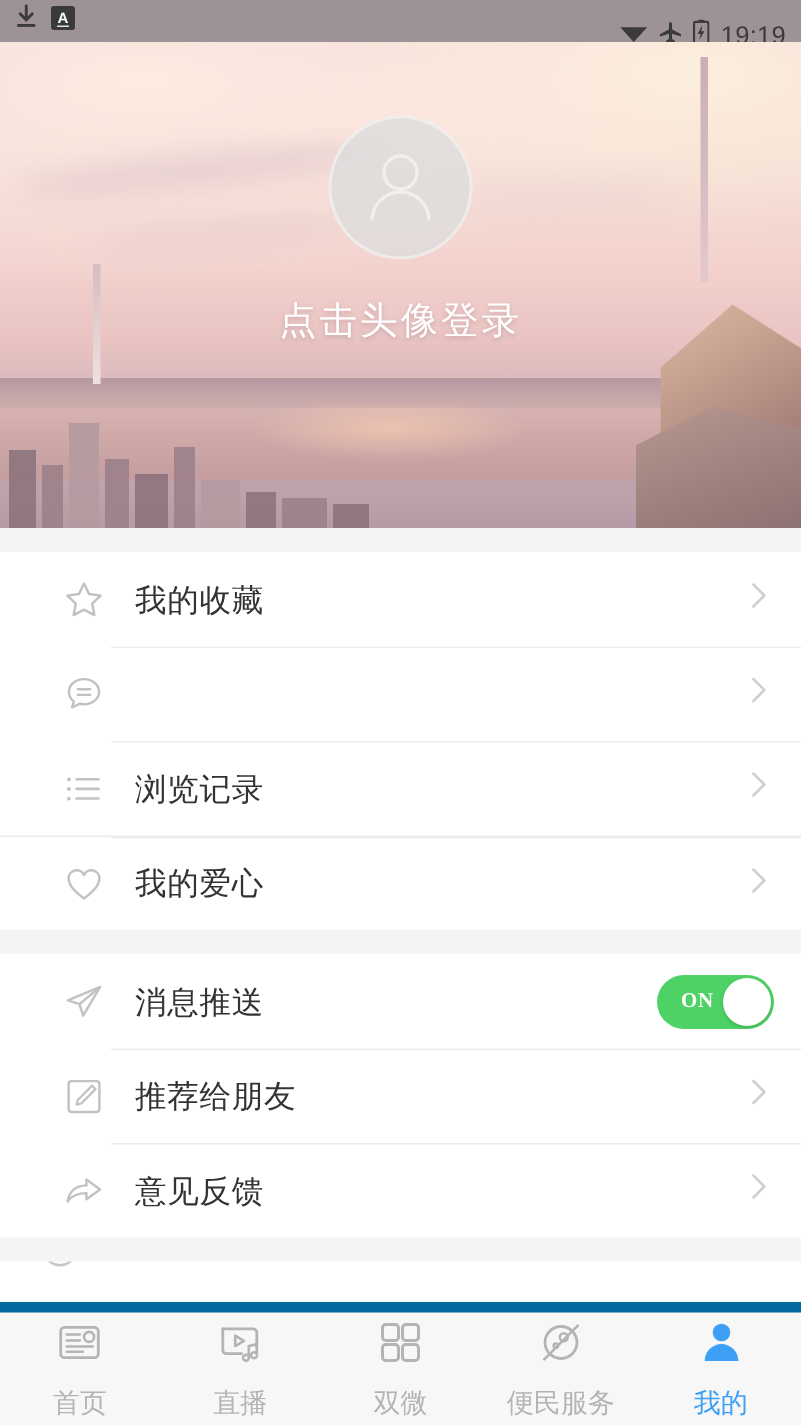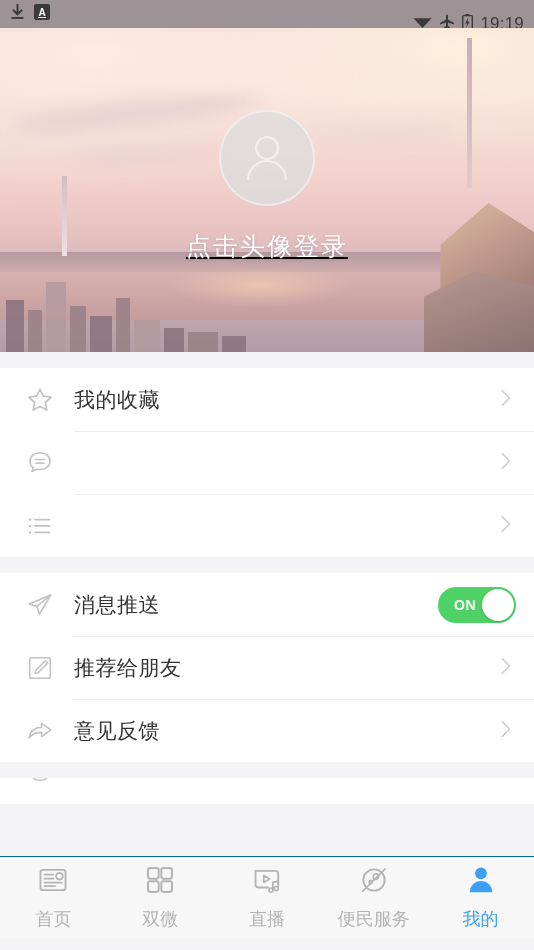--- a/index.html
+++ b/index.html
@@ -77,80 +77,80 @@
   .glass2 {
     position:absolute; right:0; top:232px; width:110px; height:92px;
     background:linear-gradient(160deg,#bb9b93,#8d7272);
     clip-path:polygon(0 40%, 46% 12%, 100% 28%, 100% 100%, 0 100%);
   }
   .cityL {
     position:absolute; left:0; top:248px; width:250px; height:76px;
   }
 
   .avatar-wrap {
-    position:absolute; left:0; right:0; top:82px;
-    display:flex; flex-direction:column; align-items:center;text-decoration:underline;
+    position:absolute; left:0; right:0; top:49px;
+    display:flex; flex-direction:column; align-items:center;
   }
   .avatar {
     width:96px; height:96px; border-radius:50%;
     background:rgba(221,221,221,.78);
     border:2px solid rgba(255,255,255,.45);
     display:flex; align-items:center; justify-content:center;
   }
   .login-text {
     margin-top:24px; color:#ffffff; font-size:25px; letter-spacing:2px;
     text-shadow:0 1px 3px rgba(150,110,120,.35);
   }
 
   
   .gap { height:16px; background:#f4f4f6; }
   .group { background:#ffffff; }
   .row {
     position:relative; display:flex; align-items:center;
-    height:63px; padding:0 18px 0 20px; background:#fff;
+    height:63px; padding:0 18px 0 36px; background:#fff;
   }
   .row + .row::before {
     content:""; position:absolute; left:74px; right:0; top:0;
     height:1px; background:#ececec;
   }
   .row-icon {
     width:40px; flex:0 0 40px; display:flex; align-items:center; justify-content:center;
     color:#bcbcbc;
   }
   .row-label {
     font-size:21px; color:#333333; letter-spacing:.5px; margin-left:14px;
   }
   .row-right { margin-left:auto; display:flex; align-items:center; }
   .chev { color:#cfcfcf; }
 
   .toggle {
     width:78px; height:36px; border-radius:18px; background:#4ed265;
-    position:relative; display:flex; align-items:center;
+    position:relative; display:flex; align-items:center;font-family:Liberation Serif, serif;
   }
   .toggle .on-text {
     color:#fff; font-size:14px; font-weight:bold; margin-left:16px; letter-spacing:.5px;
   }
   .toggle .knob {
     position:absolute; right:2px; top:2px; width:32px; height:32px;
     border-radius:50%; background:#fff; box-shadow:0 1px 3px rgba(0,0,0,.18);
   }
 
   
   .clip-row {
     height:26px; background:#fff; overflow:hidden; position:relative;
   }
   .clip-row .inner {
     position:absolute; left:0; right:0; top:-40px; height:63px;
     display:flex; align-items:center; padding:0 18px 0 20px;
   }
 
   
   .tabbar {
-    position:absolute; left:0; bottom:12px; width:100%; height:82px;
-    background:#f7f7f7; border-top:1px solid #0369a1;
+    position:absolute; left:0; bottom:0; width:100%; height:82px;
+    background:#f7f7f7; border-top:7px solid #0369a1;
     display:flex; align-items:center;
   }
   .tab {
     flex:1; display:flex; flex-direction:column; align-items:center; gap:7px;
     color:#b4b4b4;
   }
   .tab .tab-label { font-size:18px; }
   .tab.active { color:#3d9ff5; }
 </style>
 </head>
@@ -277,29 +277,45 @@
       <span class="row-icon">
         <svg width="28" height="28" viewBox="0 0 24 24">
           <circle cx="3.4" cy="6.5" r="1.1" fill="#c2c2c2"></circle>
             <rect x="7" y="5.7" width="14" height="1.5" rx=".7" fill="#c2c2c2"></rect>
           <circle cx="3.4" cy="12" r="1.1" fill="#c2c2c2"></circle>
             <rect x="7" y="11.2" width="14" height="1.5" rx=".7" fill="#c2c2c2"></rect>
           <circle cx="3.4" cy="17.5" r="1.1" fill="#c2c2c2"></circle>
             <rect x="7" y="16.7" width="14" height="1.5" rx=".7" fill="#c2c2c2"></rect>
         </svg>
       </span>
-      <span class="row-right">
-        <span class="chev">
-          <svg width="22" height="22" viewBox="0 0 24 24">
-              <path d="M9 4l8 8-8 8" fill="none" stroke="#cfcfcf" stroke-width="1.8" stroke-linecap="round" stroke-linejoin="round"></path>
-            </svg>
-        </span>
-      </span>
-    </div>
-
+      <span class="row-label">浏览记录</span>
+      <span class="row-right">
+        <span class="chev">
+          <svg width="22" height="22" viewBox="0 0 24 24">
+              <path d="M9 4l8 8-8 8" fill="none" stroke="#cfcfcf" stroke-width="1.8" stroke-linecap="round" stroke-linejoin="round"></path>
+            </svg>
+        </span>
+      </span>
+    </div>
+
+    <div class="row" style="border-top:1px solid #ececec;">
+      <span class="row-icon">
+        <svg width="28" height="28" viewBox="0 0 24 24">
+            <path d="M12 20.5S3.2 14.9 3.2 9.2A4.6 4.6 0 0 1 12 7.2a4.6 4.6 0 0 1 8.8 2c0 5.7-8.8 11.3-8.8 11.3z" fill="none" stroke="#c2c2c2" stroke-width="1.4" stroke-linejoin="round"></path>
+          </svg>
+      </span>
+      <span class="row-label">我的爱心</span>
+      <span class="row-right">
+        <span class="chev">
+          <svg width="22" height="22" viewBox="0 0 24 24">
+              <path d="M9 4l8 8-8 8" fill="none" stroke="#cfcfcf" stroke-width="1.8" stroke-linecap="round" stroke-linejoin="round"></path>
+            </svg>
+        </span>
+      </span>
+    </div>
   </div>
 
   <div class="gap"></div>
 
   <div class="group">
 
     <div class="row">
       <span class="row-icon">
         <svg width="28" height="28" viewBox="0 0 24 24">
             <path d="M21.2 3.4L2.8 11.1l6.6 2.1 2.1 6.6z" fill="none" stroke="#c2c2c2" stroke-width="1.4" stroke-linejoin="round"></path>
@@ -366,51 +382,51 @@
 
     <div class="tab">
       <span>
         <svg width="32" height="32" viewBox="0 0 24 24">
             <rect x="2.6" y="4.4" width="18.8" height="15.2" rx="2" fill="none" stroke="#b4b4b4" stroke-width="1.4"></rect>
             <circle cx="16.8" cy="9.2" r="2.5" fill="none" stroke="#b4b4b4" stroke-width="1.3"></circle>
             <path d="M5.6 8h6.6M5.6 11h6.6M5.6 14h13M5.6 16.6h8" stroke="#b4b4b4" stroke-width="1.3" stroke-linecap="round"></path>
           </svg>
       </span>
       <span class="tab-label">首页</span>
-    </div>
-
-    <div class="tab">
-      <span>
-        <svg width="32" height="32" viewBox="0 0 24 24">
-            <rect x="3" y="3" width="8" height="8" rx="1.6" fill="none" stroke="#b4b4b4" stroke-width="1.5"></rect>
-            <rect x="13" y="3" width="8" height="8" rx="1.6" fill="none" stroke="#b4b4b4" stroke-width="1.5"></rect>
-            <rect x="3" y="13" width="8" height="8" rx="1.6" fill="none" stroke="#b4b4b4" stroke-width="1.5"></rect>
-            <rect x="13" y="13" width="8" height="8" rx="1.6" fill="none" stroke="#b4b4b4" stroke-width="1.5"></rect>
-          </svg>
-      </span>
-      <span class="tab-label">双微</span>
     </div>
 
     <div class="tab">
       <span>
         <svg width="32" height="32" viewBox="0 0 24 24">
             <path d="M3.4 5.2h15.2a1.8 1.8 0 0 1 1.8 1.8v7.4" fill="none" stroke="#b4b4b4" stroke-width="1.4" stroke-linecap="round"></path>
             <path d="M3.4 5.2v10.6a1.8 1.8 0 0 0 1.8 1.8h7.6" fill="none" stroke="#b4b4b4" stroke-width="1.4" stroke-linecap="round"></path>
             <path d="M9.6 8.6l4.4 2.6-4.4 2.6z" fill="none" stroke="#b4b4b4" stroke-width="1.3" stroke-linejoin="round"></path>
             <path d="M16.4 19.4v-5.6l4 -1v4.8" fill="none" stroke="#b4b4b4" stroke-width="1.3" stroke-linecap="round"></path>
             <circle cx="15" cy="19.6" r="1.5" fill="none" stroke="#b4b4b4" stroke-width="1.2"></circle>
             <circle cx="19" cy="18.4" r="1.5" fill="none" stroke="#b4b4b4" stroke-width="1.2"></circle>
           </svg>
       </span>
       <span class="tab-label">直播</span>
     </div>
 
     <div class="tab">
       <span>
         <svg width="32" height="32" viewBox="0 0 24 24">
+            <rect x="3" y="3" width="8" height="8" rx="1.6" fill="none" stroke="#b4b4b4" stroke-width="1.5"></rect>
+            <rect x="13" y="3" width="8" height="8" rx="1.6" fill="none" stroke="#b4b4b4" stroke-width="1.5"></rect>
+            <rect x="3" y="13" width="8" height="8" rx="1.6" fill="none" stroke="#b4b4b4" stroke-width="1.5"></rect>
+            <rect x="13" y="13" width="8" height="8" rx="1.6" fill="none" stroke="#b4b4b4" stroke-width="1.5"></rect>
+          </svg>
+      </span>
+      <span class="tab-label">双微</span>
+    </div>
+
+    <div class="tab">
+      <span>
+        <svg width="32" height="32" viewBox="0 0 24 24">
             <circle cx="12" cy="12" r="8" fill="none" stroke="#b4b4b4" stroke-width="1.4"></circle>
             <path d="M3.6 20.4L20.4 3.6" stroke="#b4b4b4" stroke-width="1.3" stroke-linecap="round"></path>
             <circle cx="13.4" cy="9.4" r="2" fill="none" stroke="#b4b4b4" stroke-width="1.2"></circle>
             <circle cx="9.4" cy="13.6" r="1.1" fill="none" stroke="#b4b4b4" stroke-width="1.2"></circle>
           </svg>
       </span>
       <span class="tab-label">便民服务</span>
     </div>
 
     <div class="tab active">

